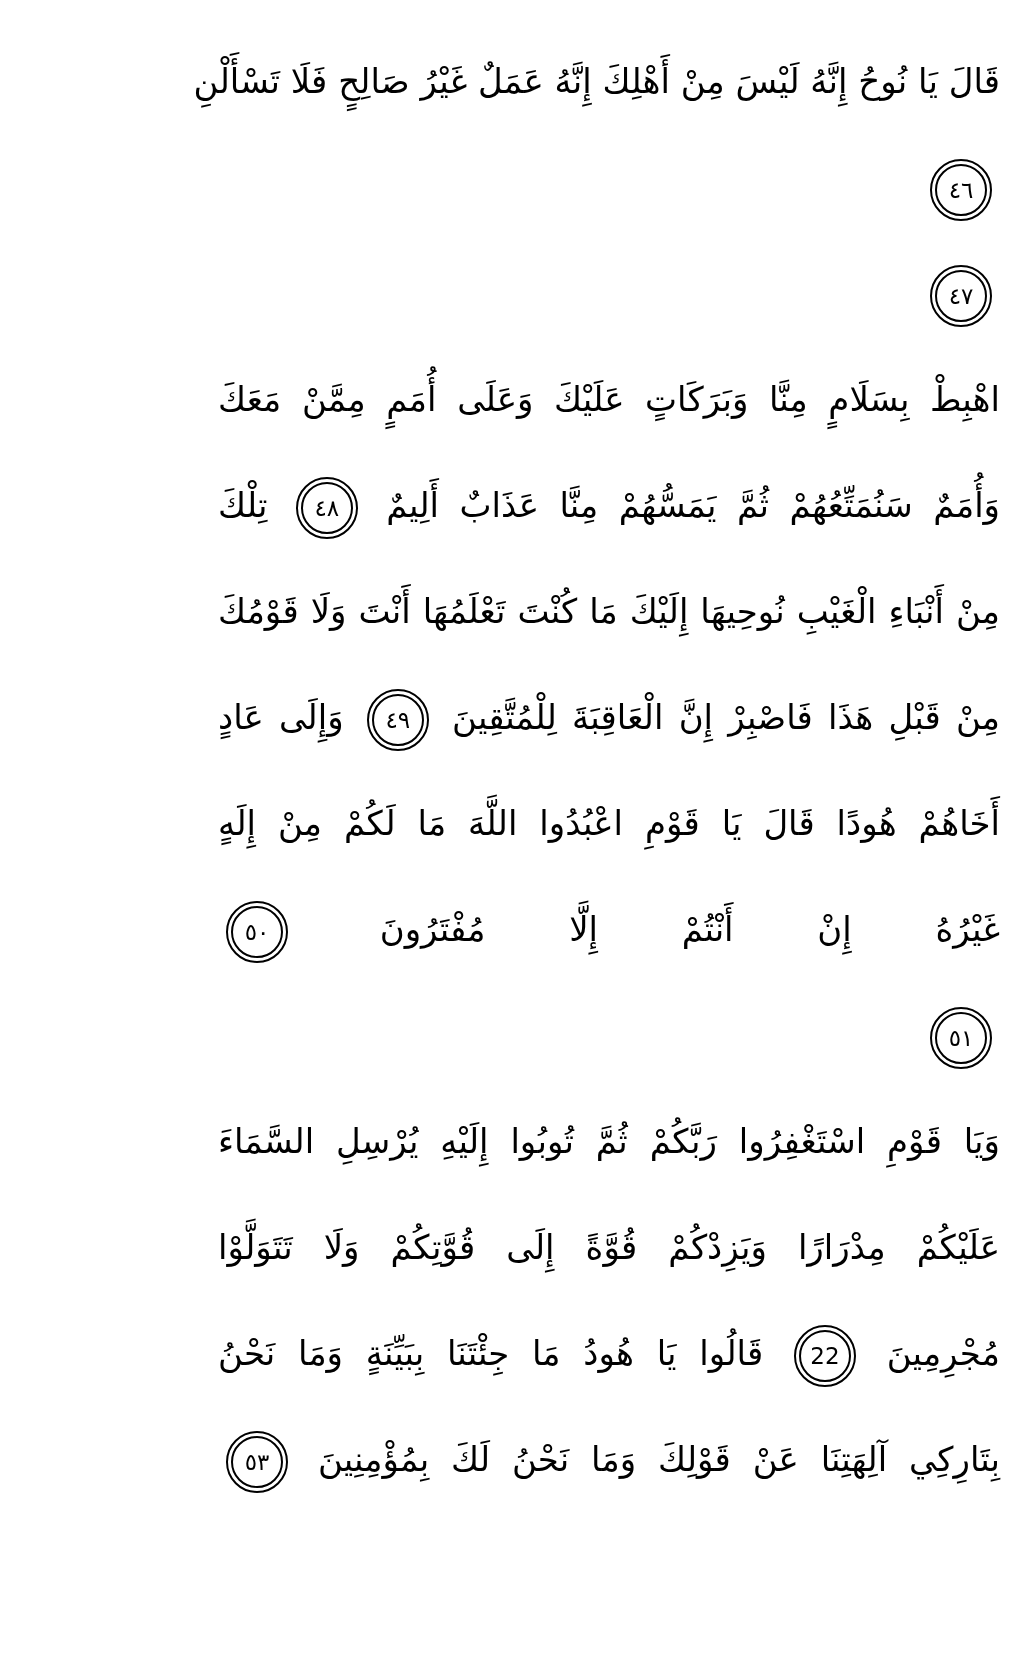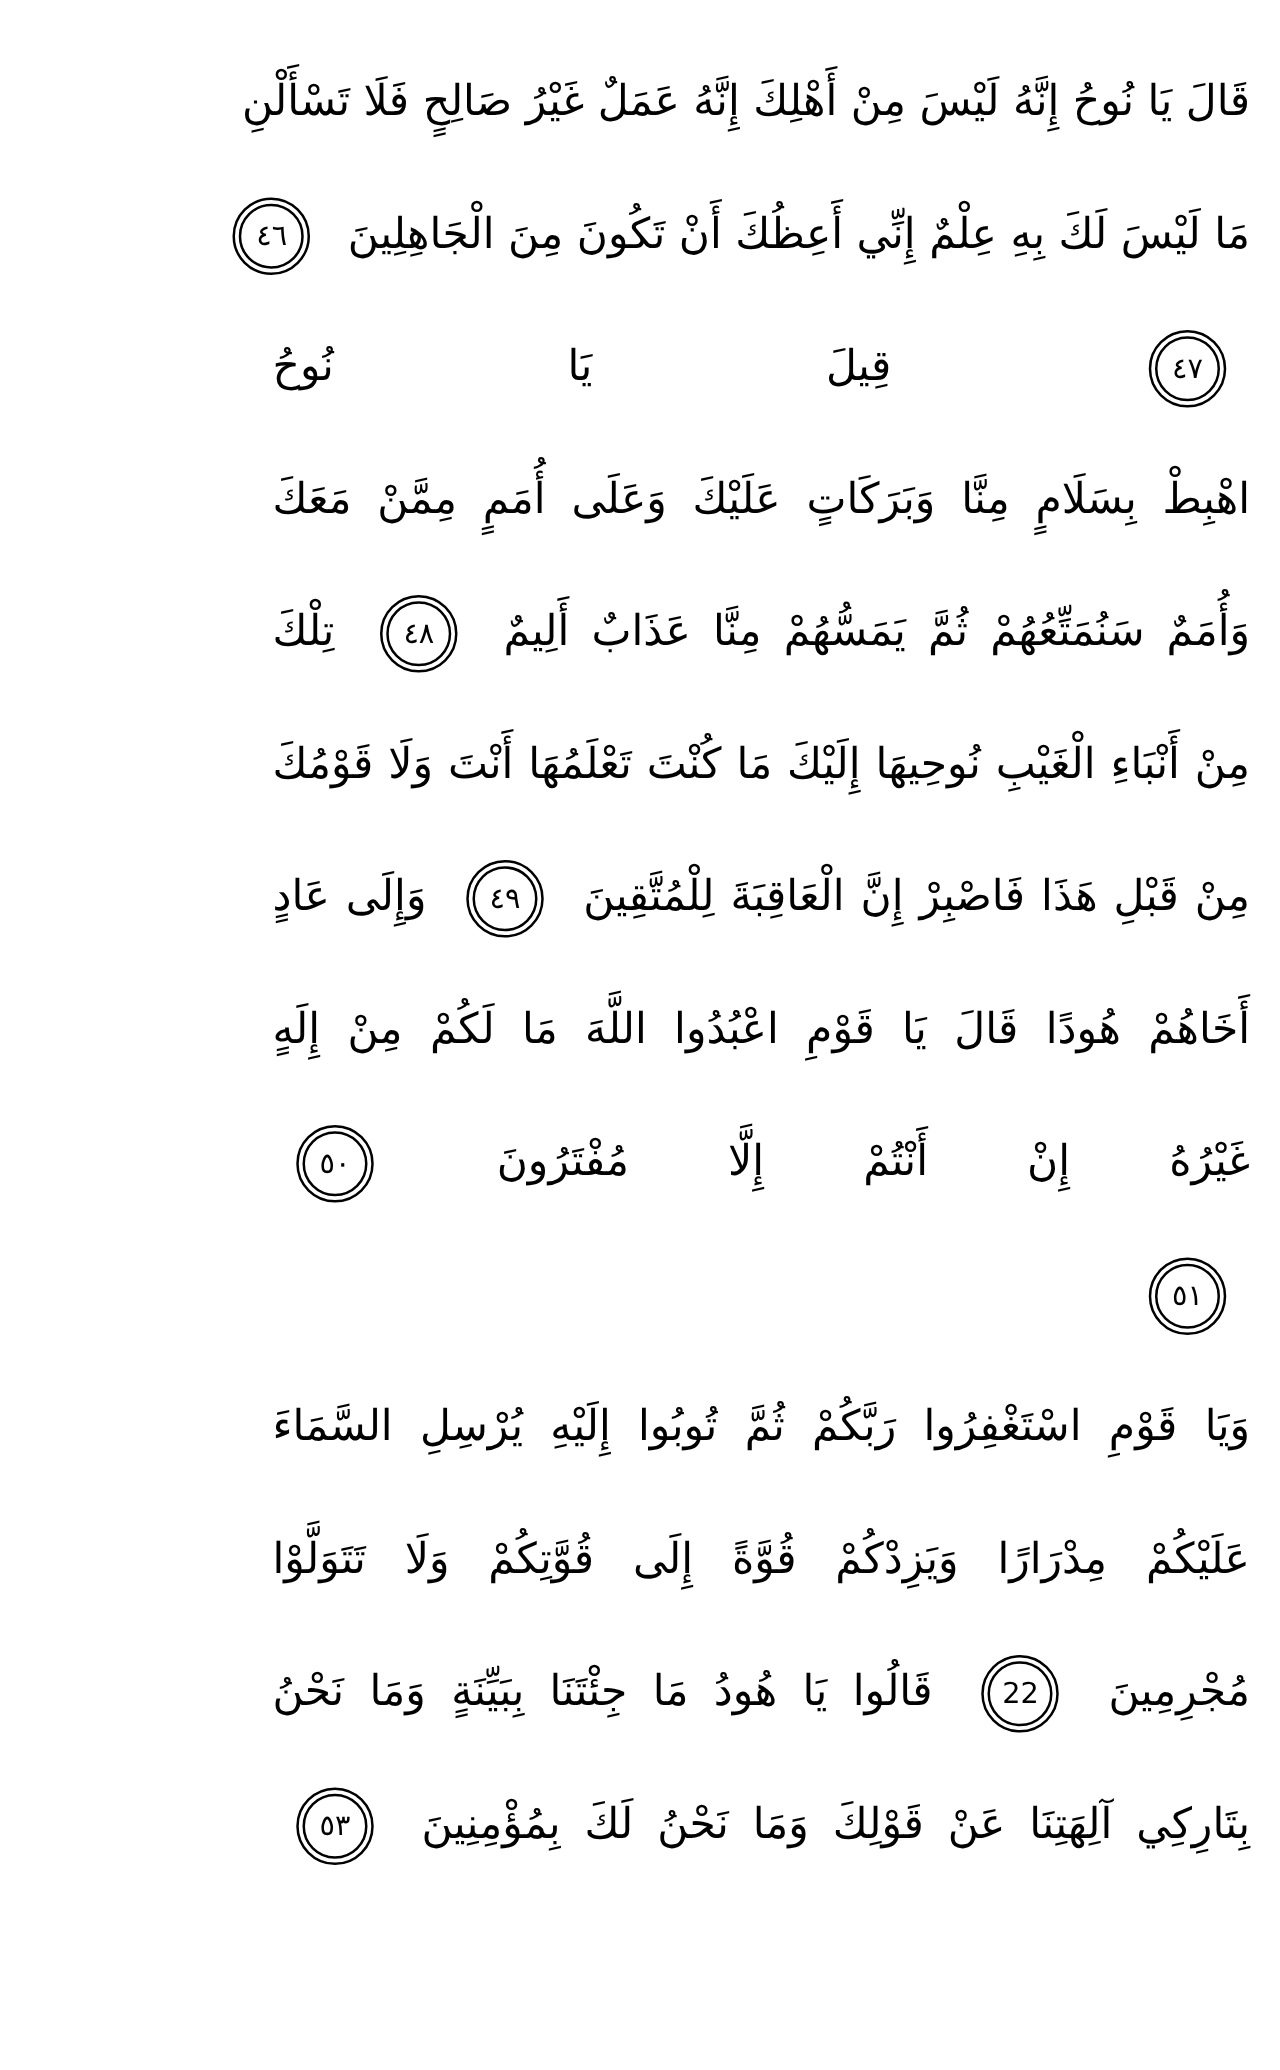--- a/index.html
+++ b/index.html
@@ -46,44 +46,44 @@
   .verse-marker{
     display:inline-flex;
     align-items:center;
     justify-content:center;
     width:52px;
     height:52px;
     border:2px solid var(--ink);
     border-radius:50%;
     outline:2px solid var(--ink);
     outline-offset:3px;
-    margin:0 24px;
+    margin:0 13px;
     vertical-align:middle;
     background:var(--paper);
   }
   .verse-number{
     font-size:23px;
     line-height:1;
     padding-top:2px;
     color:var(--ink);
     font-family:"DejaVu Sans", sans-serif;
   }
 </style>
 </head>
 <body>
 
 <main class="page">
   <section class="text-block" id="text-block">
       <div class="line"><span class="ayah-text">قَالَ يَا نُوحُ إِنَّهُ لَيْسَ مِنْ أَهْلِكَ إِنَّهُ عَمَلٌ غَيْرُ صَالِحٍ فَلَا تَسْأَلْنِ</span> </div>
-      <div class="line"><span class="ayah-text">مَا لَيْسَ لَكَ بِهِ عِلْمٌ إِنِّي أَعِظُكَ أَنْ تَكُونَ مِنَ الْجَاهِلِينَ</span> <span class="verse-marker">
+      <div class="line"> <span class="verse-marker">
           <span class="verse-number">٤٦</span>
         </span> </div>
       <div class="line"> <span class="verse-marker">
           <span class="verse-number">٤٧</span>
-        </span> <span class="ayah-text">قِيلَ يَا نُوحُ</span> </div>
+        </span>  </div>
       <div class="line"><span class="ayah-text">اهْبِطْ بِسَلَامٍ مِنَّا وَبَرَكَاتٍ عَلَيْكَ وَعَلَى أُمَمٍ مِمَّنْ مَعَكَ</span> </div>
       <div class="line"><span class="ayah-text">وَأُمَمٌ سَنُمَتِّعُهُمْ ثُمَّ يَمَسُّهُمْ مِنَّا عَذَابٌ أَلِيمٌ</span> <span class="verse-marker">
           <span class="verse-number">٤٨</span>
         </span> <span class="ayah-text">تِلْكَ</span> </div>
       <div class="line"><span class="ayah-text">مِنْ أَنْبَاءِ الْغَيْبِ نُوحِيهَا إِلَيْكَ مَا كُنْتَ تَعْلَمُهَا أَنْتَ وَلَا قَوْمُكَ</span> </div>
       <div class="line"><span class="ayah-text">مِنْ قَبْلِ هَذَا فَاصْبِرْ إِنَّ الْعَاقِبَةَ لِلْمُتَّقِينَ</span> <span class="verse-marker">
           <span class="verse-number">٤٩</span>
         </span> <span class="ayah-text">وَإِلَى عَادٍ</span> </div>
       <div class="line"><span class="ayah-text">أَخَاهُمْ هُودًا قَالَ يَا قَوْمِ اعْبُدُوا اللَّهَ مَا لَكُمْ مِنْ إِلَهٍ</span> </div>
       <div class="line"><span class="ayah-text">غَيْرُهُ إِنْ أَنْتُمْ إِلَّا مُفْتَرُونَ</span> <span class="verse-marker">

